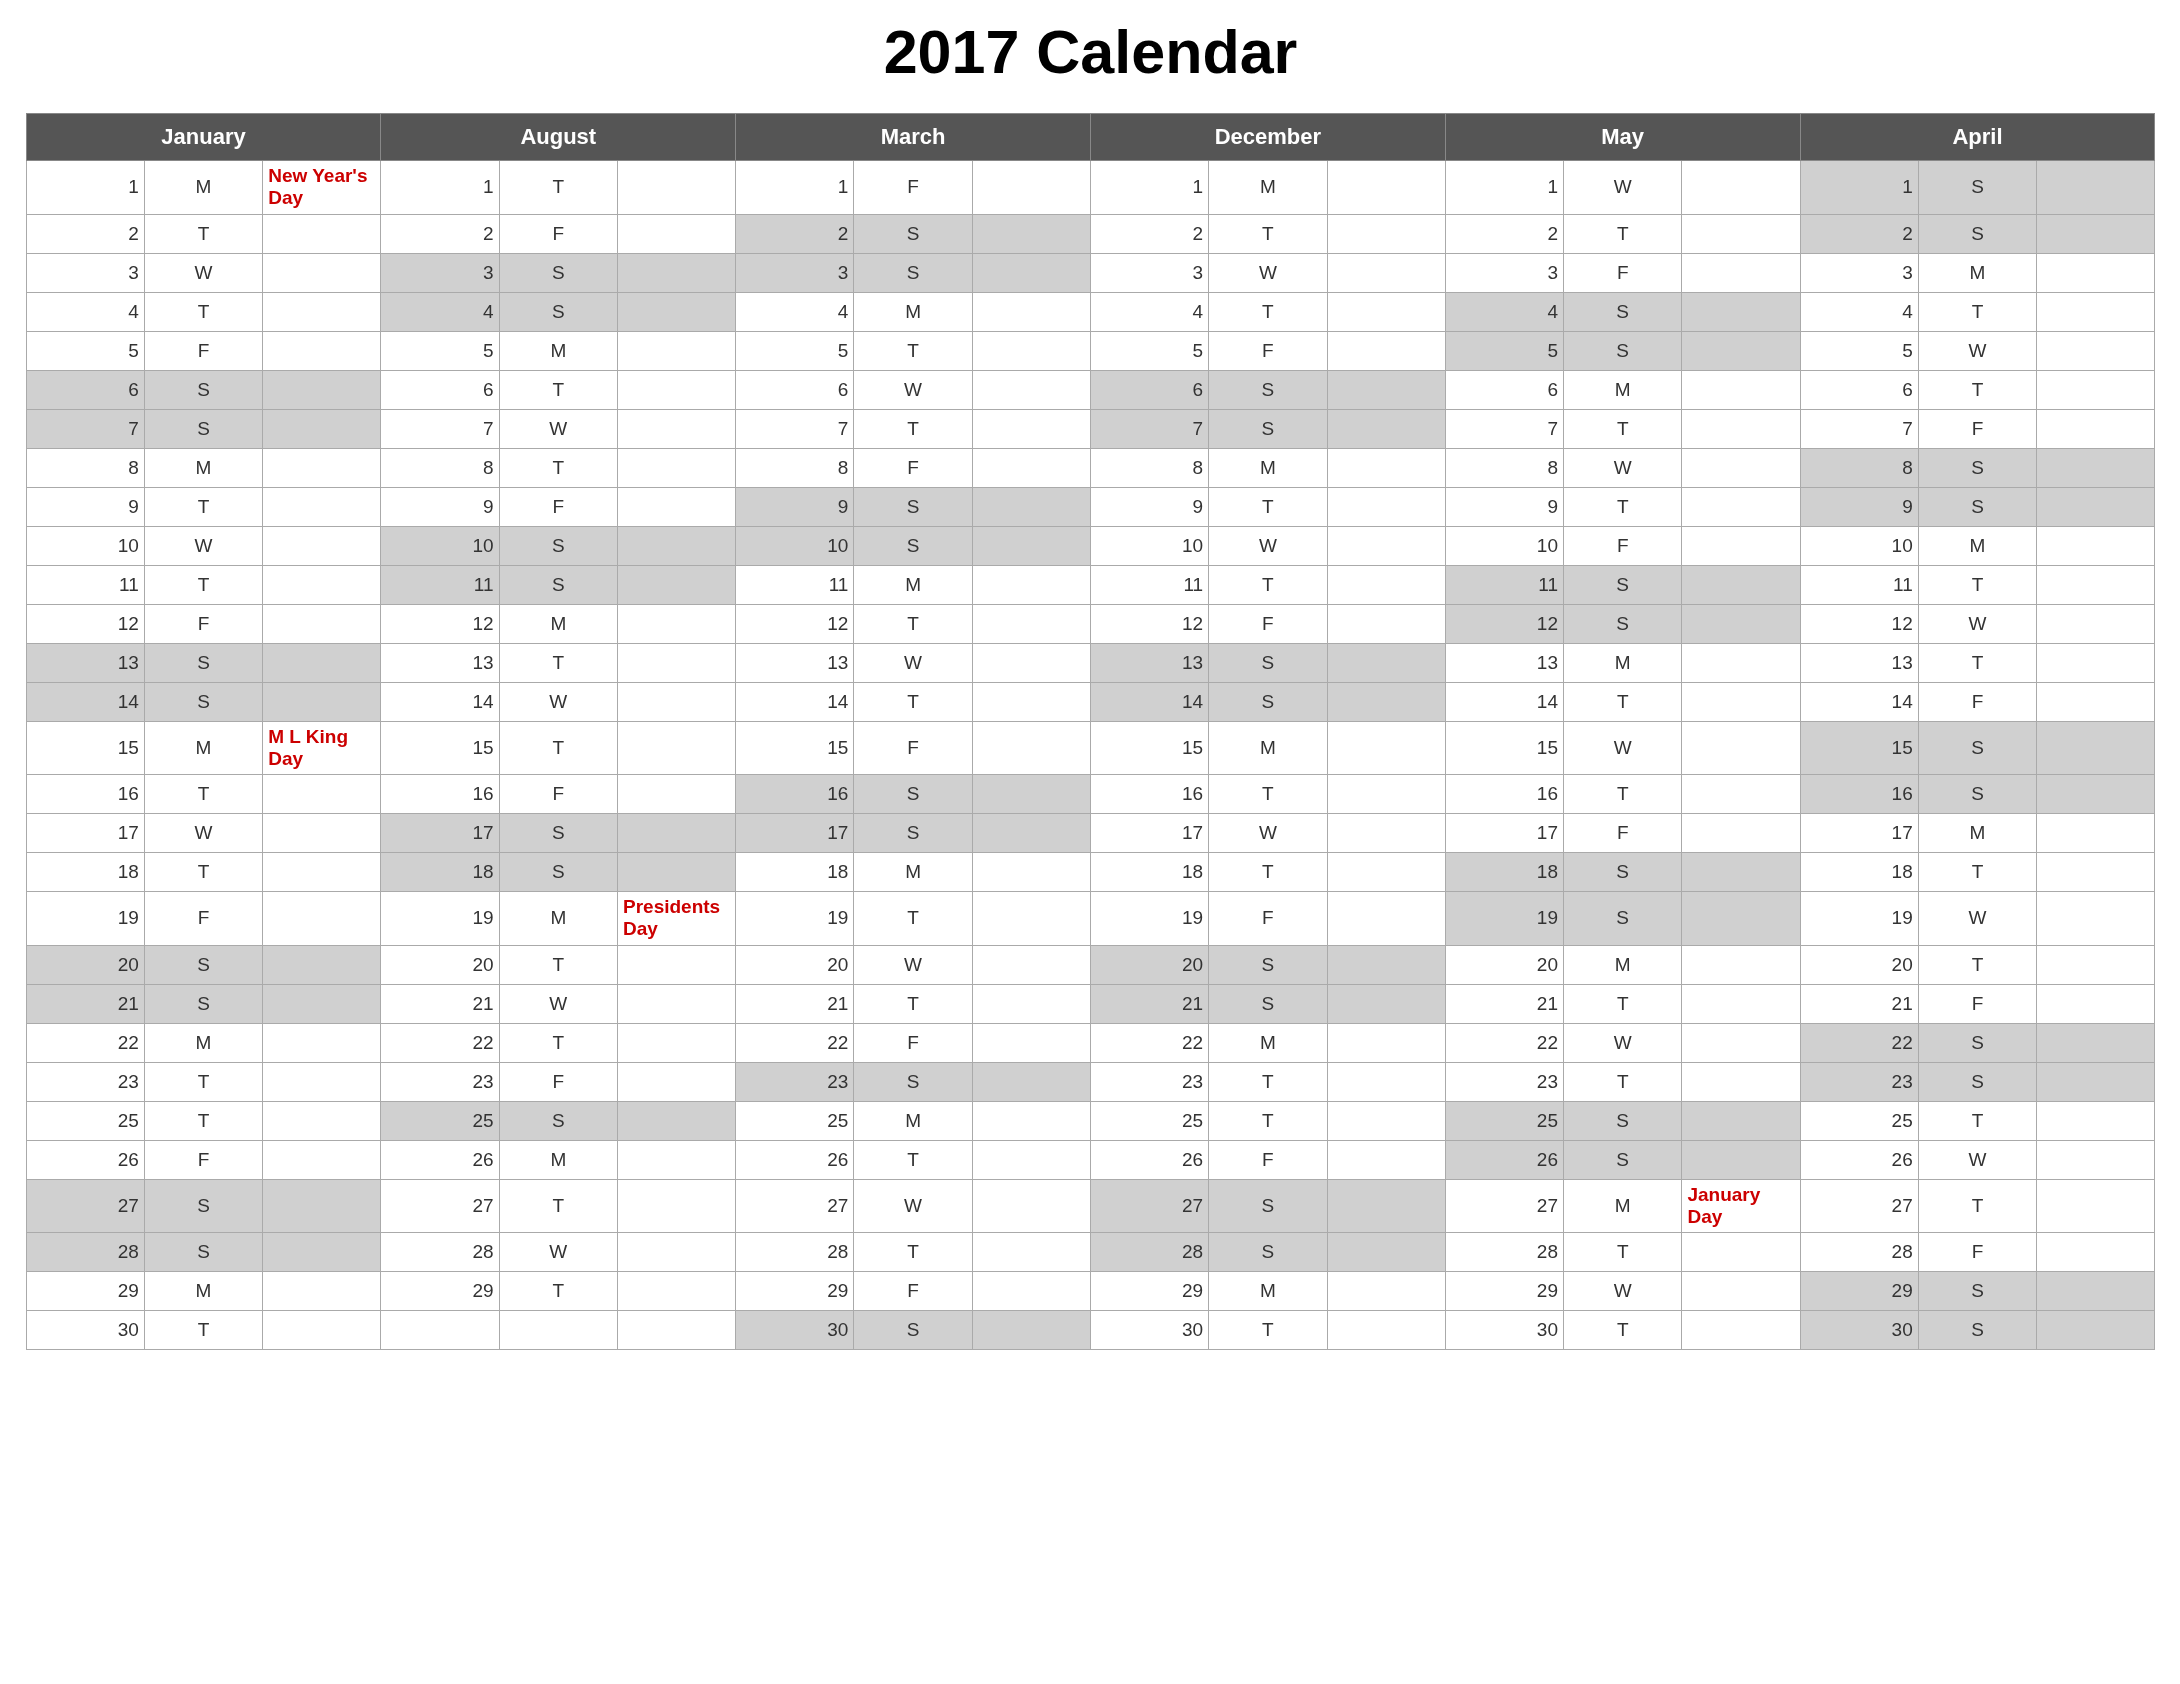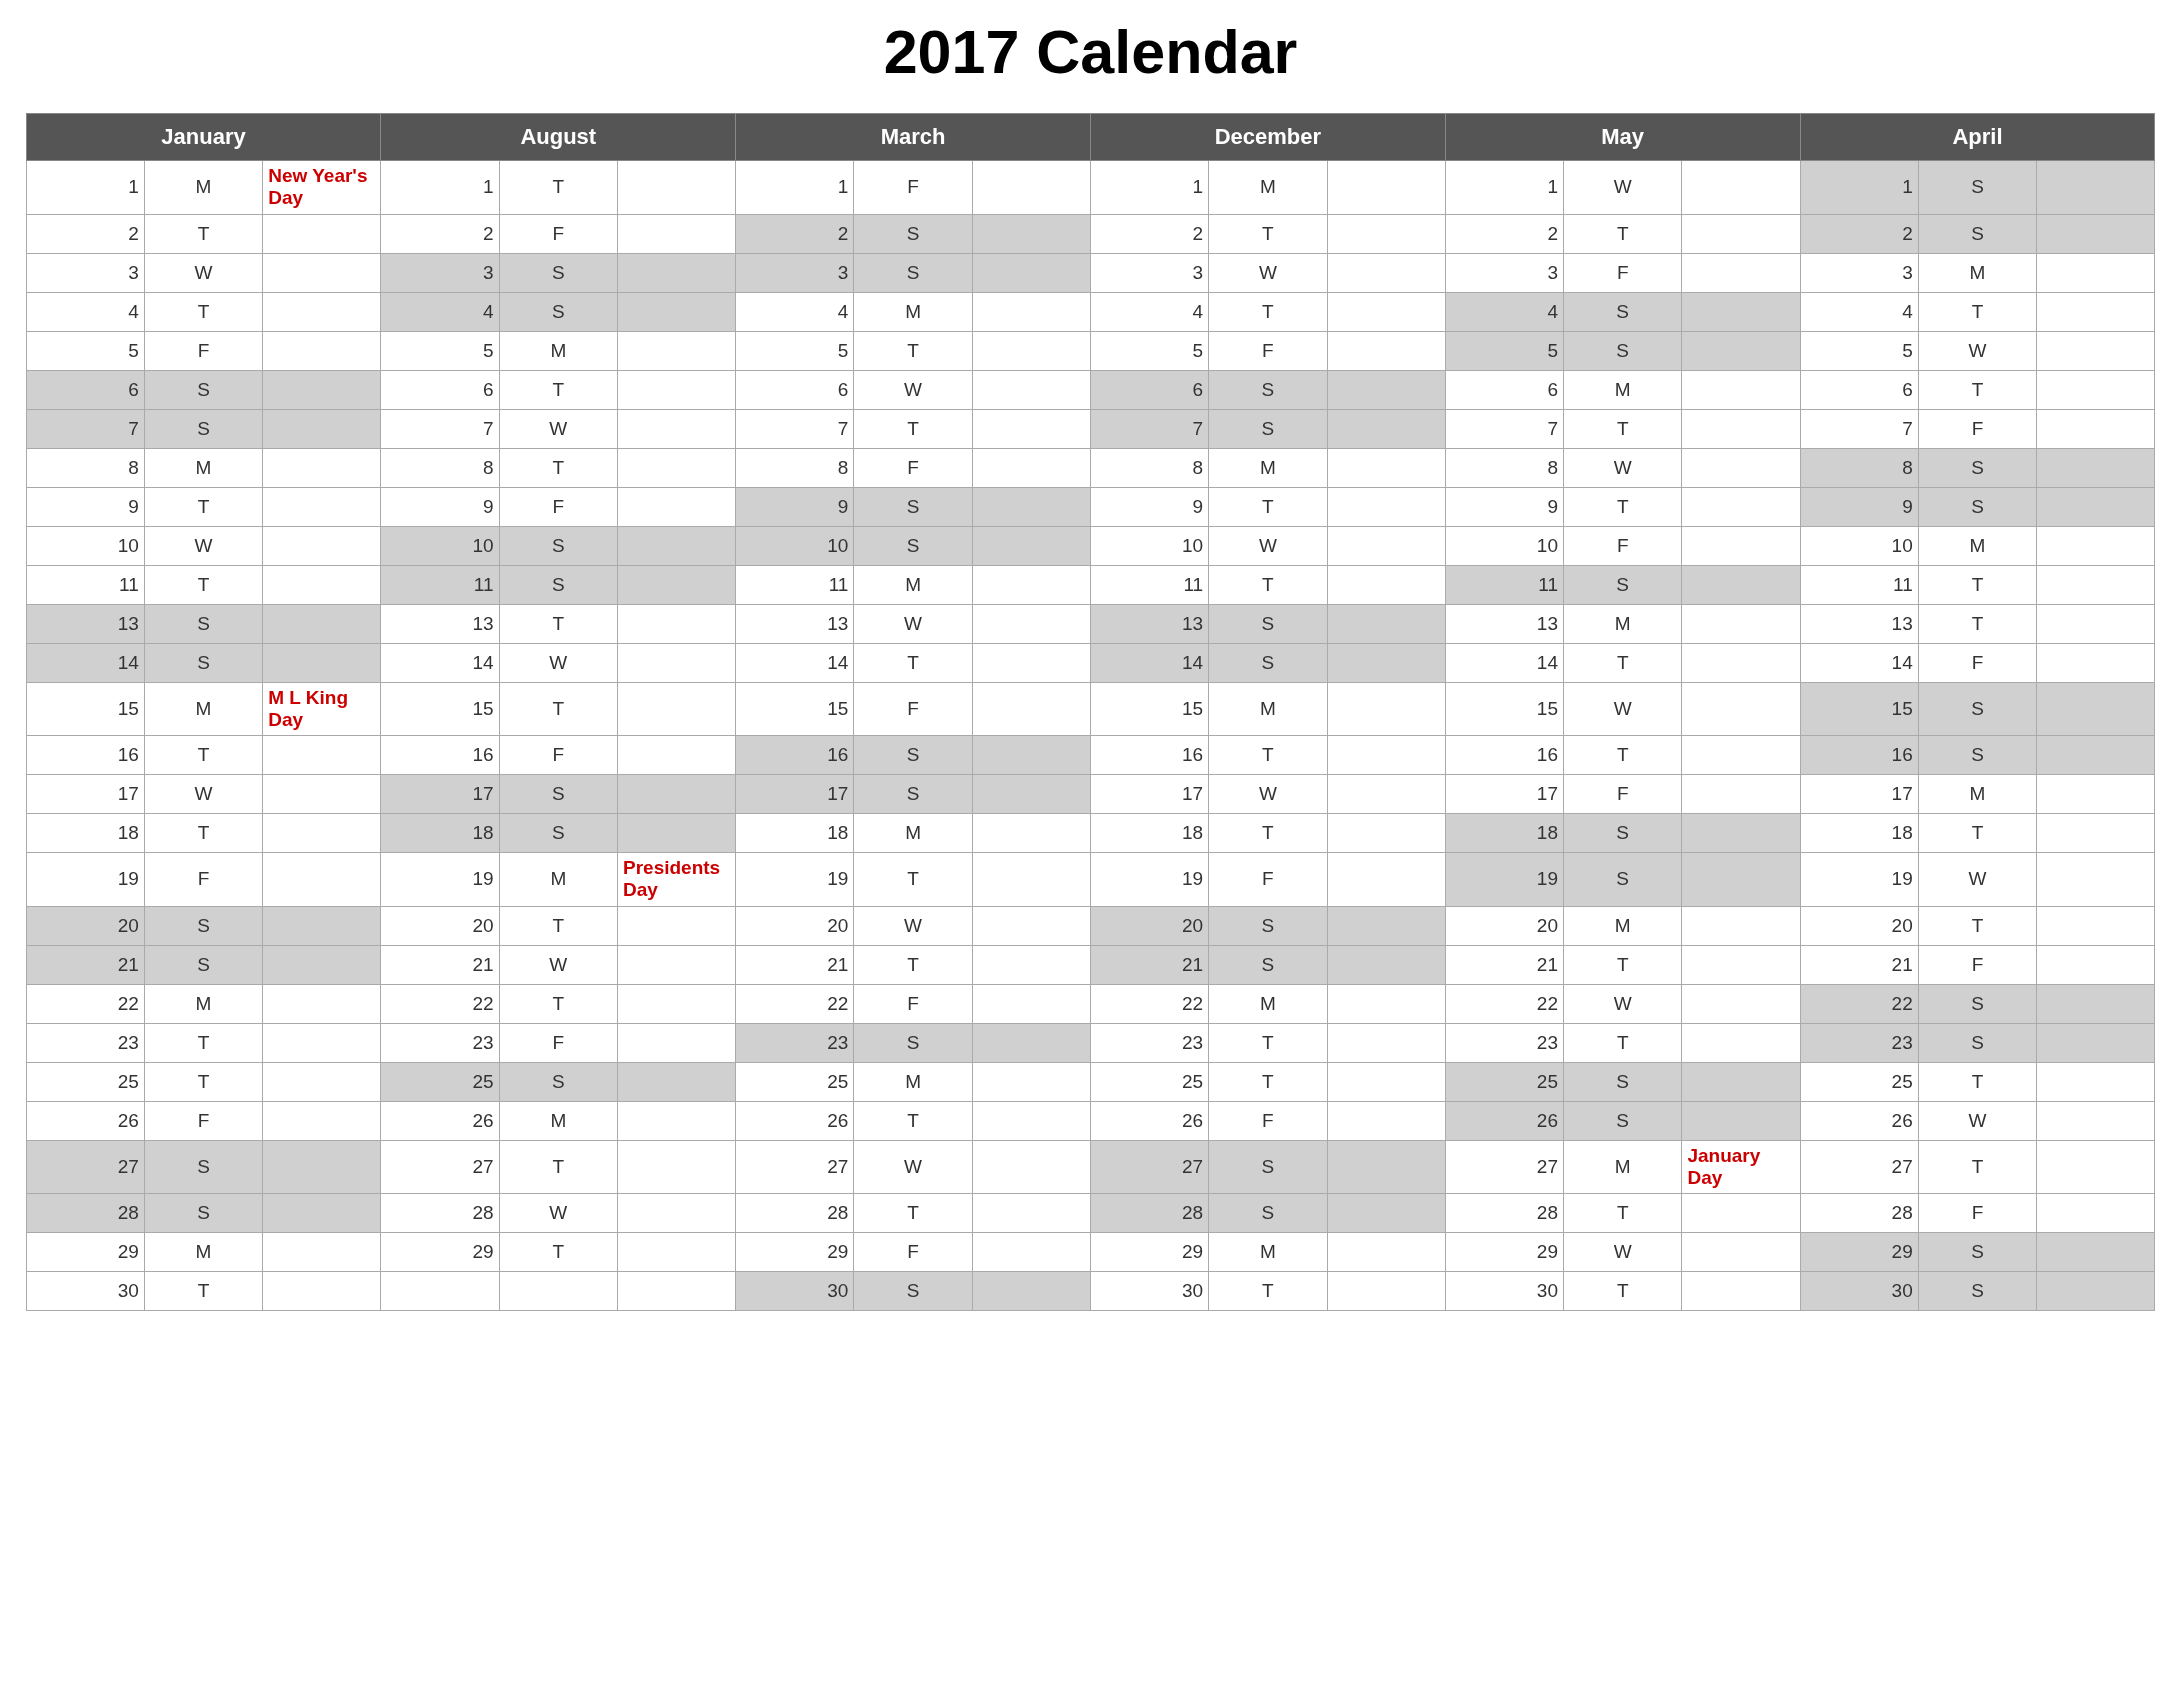--- a/index.html
+++ b/index.html
@@ -290,20 +290,40 @@
           <td class="day-letter" style="">T</td>
           <td style=""></td>
           <td class="day-num" style="background: rgb(208, 208, 208);">11</td>
           <td class="day-letter" style="background: rgb(208, 208, 208);">S</td>
           <td style="background: rgb(208, 208, 208);"></td>
           <td class="day-num" style="">11</td>
           <td class="day-letter" style="">T</td>
           <td style=""></td>
         </tr>
         <tr>
+          <td class="day-num" style="">12</td>
+          <td class="day-letter" style="">F</td>
+          <td style=""></td>
+          <td class="day-num" style="">12</td>
+          <td class="day-letter" style="">M</td>
+          <td style=""></td>
+          <td class="day-num" style="">12</td>
+          <td class="day-letter" style="">T</td>
+          <td style=""></td>
+          <td class="day-num" style="">12</td>
+          <td class="day-letter" style="">F</td>
+          <td style=""></td>
+          <td class="day-num" style="background: rgb(208, 208, 208);">12</td>
+          <td class="day-letter" style="background: rgb(208, 208, 208);">S</td>
+          <td style="background: rgb(208, 208, 208);"></td>
+          <td class="day-num" style="">12</td>
+          <td class="day-letter" style="">W</td>
+          <td style=""></td>
+        </tr>
+        <tr>
           <td class="day-num" style="background: rgb(208, 208, 208);">13</td>
           <td class="day-letter" style="background: rgb(208, 208, 208);">S</td>
           <td style="background: rgb(208, 208, 208);"></td>
           <td class="day-num" style="">13</td>
           <td class="day-letter" style="">T</td>
           <td style=""></td>
           <td class="day-num" style="">13</td>
           <td class="day-letter" style="">W</td>
           <td style=""></td>
           <td class="day-num" style="background: rgb(208, 208, 208);">13</td>

